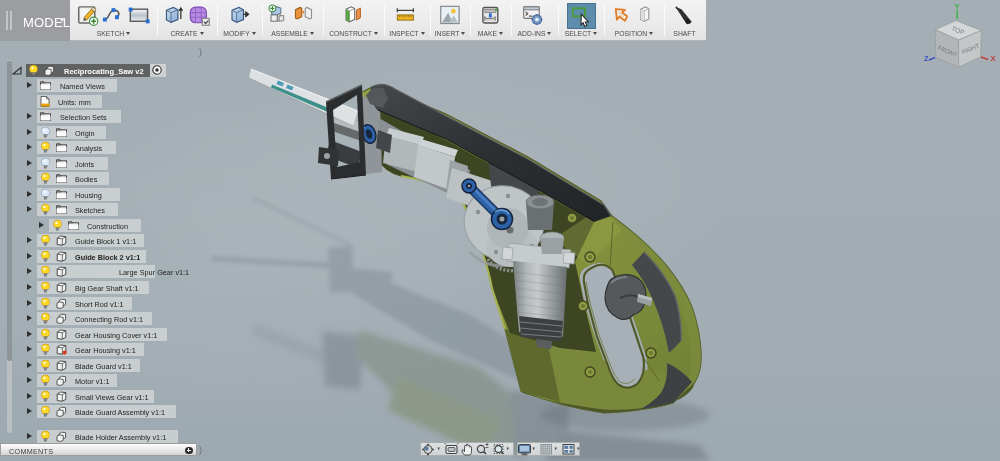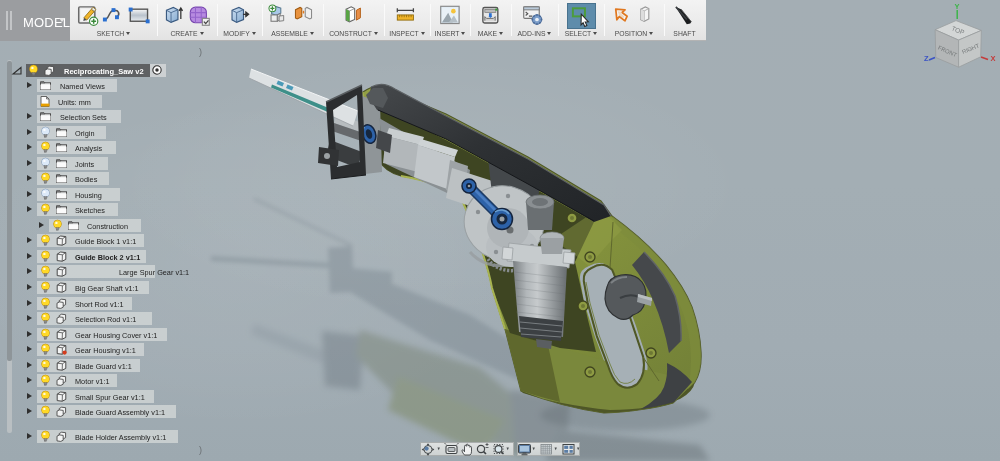--- a/index.html
+++ b/index.html
@@ -694,21 +694,21 @@
 <circle cx="4.5" cy="4" r="3.9" fill="#f8cc1c" stroke="#b8860b" stroke-width="0.7"></circle>
 <circle cx="4.5" cy="4" r="3.6" fill="#ffd927"></circle>
 <circle cx="3.4" cy="2.9" r="1.2" fill="#ffffff" opacity="0.85"></circle>
 <rect x="3" y="7.6" width="3" height="1.3" fill="#9a9a9a" stroke="#666" stroke-width="0.4"></rect>
 <rect x="3.3" y="9.2" width="2.4" height="1" fill="#8a8a8a" stroke="#666" stroke-width="0.4"></rect>
 </svg>
 <svg class="ric" style="left:56px;top:1px" width="11" height="11" viewBox="0 0 11 11">
 <path d="M3.2 2.6 L5.6 1.2 L9.6 1.7 L9.6 6.6 L7.2 7.9 L3.2 7.4 Z" fill="#f2f3f3" stroke="#4a4a4a" stroke-width="0.9"></path>
 <path d="M1 5.2 L3.4 3.9 L7.2 4.4 L7.2 9.2 L4.8 10.4 L1 9.9 Z" fill="#f2f3f3" stroke="#4a4a4a" stroke-width="0.9"></path>
 </svg>
-<div class="rtext" style="left:75px;">Selection Rod v1:1</div>
+<div class="rtext" style="left:75px;">Connecting Rod v1:1</div>
 </div>
 <div class="row" style="left:0;top:327.5px;width:220px;">
 <div class="rowbg" style="left:36.5px;width:130px;"></div>
 <div class="arrow" style="left:27px;"></div>
 <svg class="ric" style="left:41px;top:1px" width="9" height="11" viewBox="0 0 9 11">
 <circle cx="4.5" cy="4" r="3.9" fill="#f8cc1c" stroke="#b8860b" stroke-width="0.7"></circle>
 <circle cx="4.5" cy="4" r="3.6" fill="#ffd927"></circle>
 <circle cx="3.4" cy="2.9" r="1.2" fill="#ffffff" opacity="0.85"></circle>
 <rect x="3" y="7.6" width="3" height="1.3" fill="#9a9a9a" stroke="#666" stroke-width="0.4"></rect>
 <rect x="3.3" y="9.2" width="2.4" height="1" fill="#8a8a8a" stroke="#666" stroke-width="0.4"></rect>
@@ -775,21 +775,21 @@
 <circle cx="4.5" cy="4" r="3.9" fill="#f8cc1c" stroke="#b8860b" stroke-width="0.7"></circle>
 <circle cx="4.5" cy="4" r="3.6" fill="#ffd927"></circle>
 <circle cx="3.4" cy="2.9" r="1.2" fill="#ffffff" opacity="0.85"></circle>
 <rect x="3" y="7.6" width="3" height="1.3" fill="#9a9a9a" stroke="#666" stroke-width="0.4"></rect>
 <rect x="3.3" y="9.2" width="2.4" height="1" fill="#8a8a8a" stroke="#666" stroke-width="0.4"></rect>
 </svg>
 <svg class="ric" style="left:56px;top:1px" width="11" height="11" viewBox="0 0 11 11">
 <path d="M1.2 3.2 L4.6 1 L9.8 1.6 L9.8 8.4 L6.2 10.2 L1.2 9.6 Z" fill="#f2f3f3" stroke="#4a4a4a" stroke-width="1"></path>
 <path d="M1.2 3.2 L6.4 3.8 L9.8 1.6 M6.4 3.8 L6.2 10.2" fill="none" stroke="#4a4a4a" stroke-width="0.8"></path>
 </svg>
-<div class="rtext" style="left:75px;">Small Spur Gear v1:1</div>
+<div class="rtext" style="left:75px;">Small Views Gear v1:1</div>
 </div>
 <div class="row" style="left:0;top:405.1px;width:220px;">
 <div class="rowbg" style="left:36.5px;width:139px;"></div>
 <div class="arrow" style="left:27px;"></div>
 <svg class="ric" style="left:41px;top:1px" width="9" height="11" viewBox="0 0 9 11">
 <circle cx="4.5" cy="4" r="3.9" fill="#f8cc1c" stroke="#b8860b" stroke-width="0.7"></circle>
 <circle cx="4.5" cy="4" r="3.6" fill="#ffd927"></circle>
 <circle cx="3.4" cy="2.9" r="1.2" fill="#ffffff" opacity="0.85"></circle>
 <rect x="3" y="7.6" width="3" height="1.3" fill="#9a9a9a" stroke="#666" stroke-width="0.4"></rect>
 <rect x="3.3" y="9.2" width="2.4" height="1" fill="#8a8a8a" stroke="#666" stroke-width="0.4"></rect>
@@ -810,20 +810,24 @@
 <rect x="3" y="7.6" width="3" height="1.3" fill="#9a9a9a" stroke="#666" stroke-width="0.4"></rect>
 <rect x="3.3" y="9.2" width="2.4" height="1" fill="#8a8a8a" stroke="#666" stroke-width="0.4"></rect>
 </svg>
 <svg class="ric" style="left:56px;top:1px" width="11" height="11" viewBox="0 0 11 11">
 <path d="M3.2 2.6 L5.6 1.2 L9.6 1.7 L9.6 6.6 L7.2 7.9 L3.2 7.4 Z" fill="#f2f3f3" stroke="#4a4a4a" stroke-width="0.9"></path>
 <path d="M1 5.2 L3.4 3.9 L7.2 4.4 L7.2 9.2 L4.8 10.4 L1 9.9 Z" fill="#f2f3f3" stroke="#4a4a4a" stroke-width="0.9"></path>
 </svg>
 <div class="rtext" style="left:75px;">Blade Holder Assembly v1:1</div>
 </div>
     </div>
+  <div class="phead" style="left:0;top:443px;width:197px;">
+    <span class="ptitle" style="left:8px;">COMMENTS</span>
+    <span class="pcirc pcircp" style="left:184px;top:2.5px;"></span>
+  </div>
   <div class="brk" style="left:199px;top:445px;">)</div>
 
   <div class="navgrp" style="left:420px;width:94px;"></div>
   <div class="navgrp" style="left:517px;width:63px;"></div>
   <svg id="navicons" class="abs" style="left:418px;top:440px;" width="170" height="20" viewBox="0 0 170 20">
       <circle cx="10" cy="9.5" r="4.0" fill="none" stroke="#4a4e50" stroke-width="1.0"></circle>
 <circle cx="8.6" cy="8.6" r="2.1" fill="#5b7da5"></circle>
 <path d="M10,3.2 l1.5,2 l-3,0 Z M10,15.8 l1.5,-2 l-3,0 Z M3.7,9.5 l2,-1.5 l0,3 Z M16.3,9.5 l-2,-1.5 l0,3 Z" fill="#3f4345"></path>
 <path d="M19.5,7.5 l2.4,0 l-1.2,2.8 Z" fill="#4a4e50"></path>
 <rect x="28" y="5.5" width="11" height="8" rx="1.5" fill="#e8eaea" stroke="#3f4345" stroke-width="1.1"></rect>

